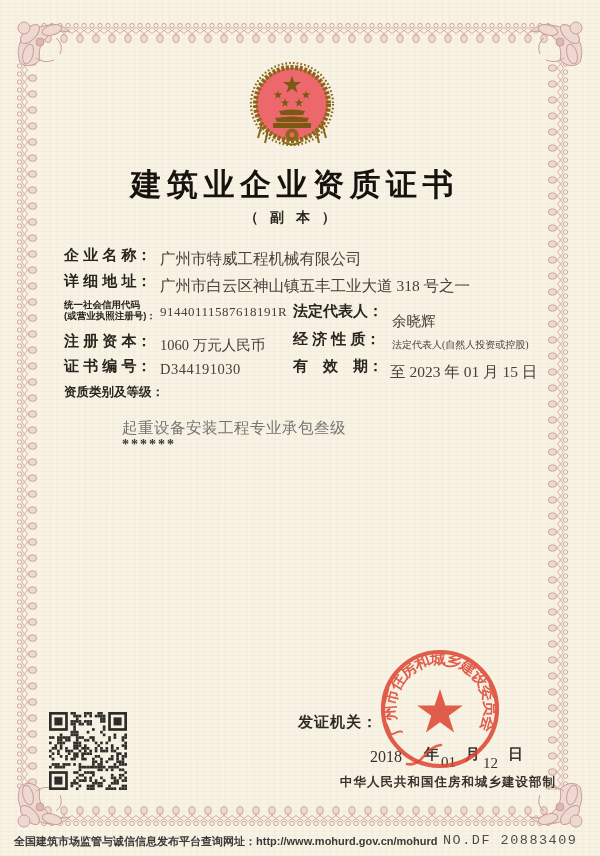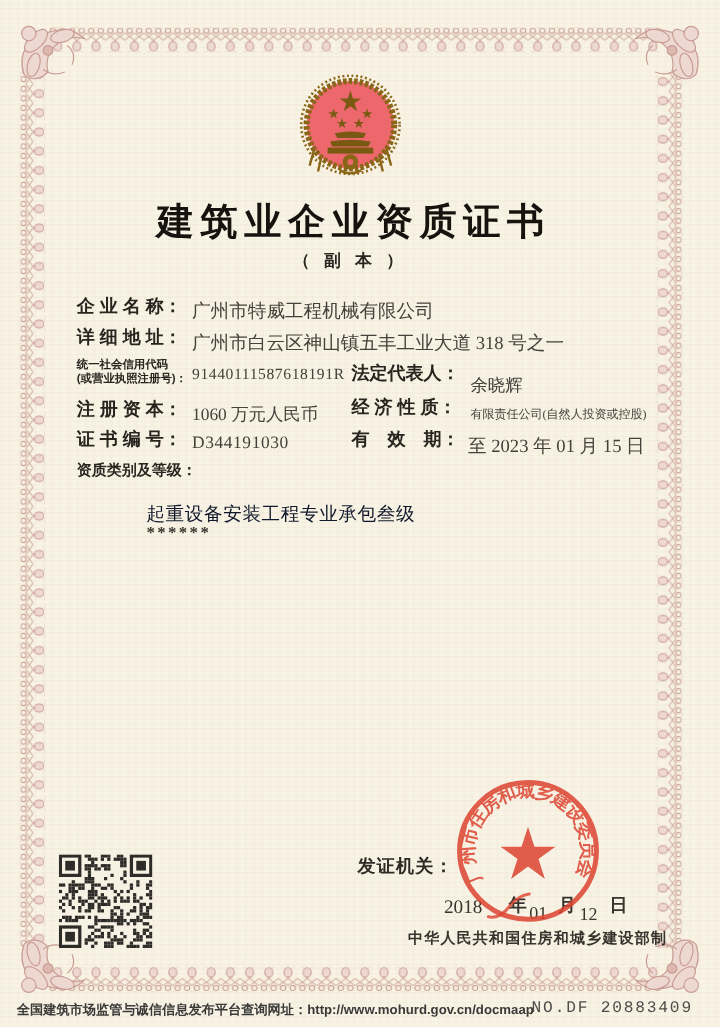--- a/index.html
+++ b/index.html
@@ -19,21 +19,21 @@
   .title{
     left:0;width:584px;top:164px;text-align:center;
     font-size:31px;font-weight:bold;color:#16120e;
     letter-spacing:5.5px;text-indent:5.5px;white-space:nowrap;
   }
   .subtitle{
     left:0;width:584px;top:209px;text-align:center;
     font-size:14px;font-weight:bold;color:#2a2620;letter-spacing:4px;white-space:nowrap;
   }
   .section-label{font-weight:bold;color:#2b2720;font-size:12.5px;}
-  .qualification{font-family:"Liberation Serif","DejaVu Serif",serif;font-size:15.5px;color:#0f172a;letter-spacing:.5px;}
+  .qualification{font-family:"Liberation Serif","DejaVu Serif",serif;font-size:15.5px;color:#737373;letter-spacing:.5px;}
   .stars{font-family:"Liberation Serif","DejaVu Serif",serif;font-size:14px;font-weight:bold;color:#3c3831;letter-spacing:2px;}
   .authority{font-family:"Liberation Serif","DejaVu Serif",serif;font-weight:bold;font-size:15px;color:#2e2a24;letter-spacing:1px;}
   .date-part{position:absolute;font-family:"Liberation Serif","DejaVu Serif",serif;color:#38342d;white-space:nowrap;}
   .issued-by{font-family:"Liberation Serif","DejaVu Serif",serif;font-weight:bold;font-size:12.5px;color:#38332c;letter-spacing:1px;white-space:nowrap;}
   .footer-left{font-size:11px;font-weight:bold;color:#3a3a38;white-space:nowrap;}
   .footer-serial{font-family:"Liberation Mono","DejaVu Sans Mono",monospace;font-size:13.5px;color:#4c4c48;letter-spacing:1.5px;white-space:nowrap;}
 </style>
 </head>
 <body>
 
@@ -115,21 +115,21 @@
 <div class="abs label-sm" style="left:64px;top:310px;">(或营业执照注册号)：</div>
 <div class="abs value" style="left:160px;top:304px;font-size:13px;letter-spacing:.5px;text-align:center;">91440111587618191R</div>
 
 <div class="abs label" style="left:293px;top:302px;">法定代表人：</div>
 <div class="abs value" style="left:392px;top:312px;font-size:14.5px;">余晓辉</div>
 
 <div class="abs label" style="left:64px;top:332px;">注 册 资 本：</div>
 <div class="abs value" style="left:160px;top:336px;font-size:14.5px;">1060 万元人民币</div>
 
 <div class="abs label" style="left:293px;top:330px;">经 济 性 质：</div>
-<div class="abs value" style="left:392px;top:338px;font-size:10px;">有限责任公司(自然人投资或控股)</div>
+<div class="abs value" style="left:392px;top:338px;font-size:10px;">法定代表人(自然人投资或控股)</div>
 
 <div class="abs label" style="left:64px;top:357px;">证 书 编 号：</div>
 <div class="abs value" style="left:160px;top:361px;font-size:14.5px;letter-spacing:.5px;">D344191030</div>
 
 <div class="abs label" style="left:293px;top:357px;text-align:right;">有　效　期：</div>
 <div class="abs value" style="left:390px;top:362px;font-size:15.5px;">至 2023 年 01 月 15 日</div>
 
 <div class="abs section-label" style="left:64px;top:384px;">资质类别及等级：</div>
 <div class="abs qualification" style="left:122px;top:418px;">起重设备安装工程专业承包叁级</div>
 <div class="abs stars" style="left:122px;top:437px;">******</div>
@@ -444,14 +444,14 @@
   </defs>
   <g opacity="0.85">
     <circle cx="67" cy="67" r="57" fill="none" stroke="#dd4431" stroke-width="4.2"></circle>
     <use href="#sealStar" transform="translate(67,71) scale(24)" fill="#dd4431"></use>
     <text font-size="15.5" fill="#dd4431" font-weight="bold" font-family="Liberation Serif, DejaVu Serif, serif">
       <textPath href="#sealArc" startOffset="2" textLength="188" lengthAdjust="spacing">广州市住房和城乡建设委员会</textPath>
     </text>
   </g>
 </svg>
 
-<div class="abs footer-left" style="left:14px;top:834px;">全国建筑市场监管与诚信信息发布平台查询网址：http://www.mohurd.gov.cn/docmaap</div>
+<div class="abs footer-left" style="left:14px;top:834px;">全国建筑市场监管与诚信信息发布平台查询网址：http://www.mohurd.gov.cn/mohurd</div>
 <div class="abs footer-serial" style="left:443px;top:833px;">NO.DF 20883409</div>
 
 </body></html>

